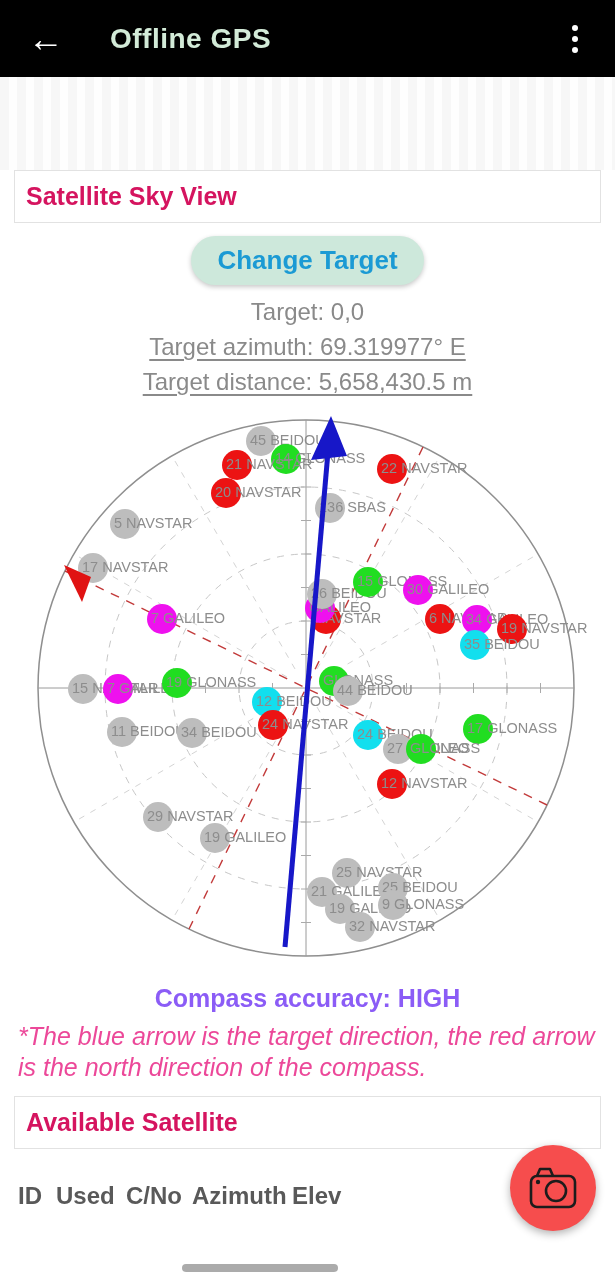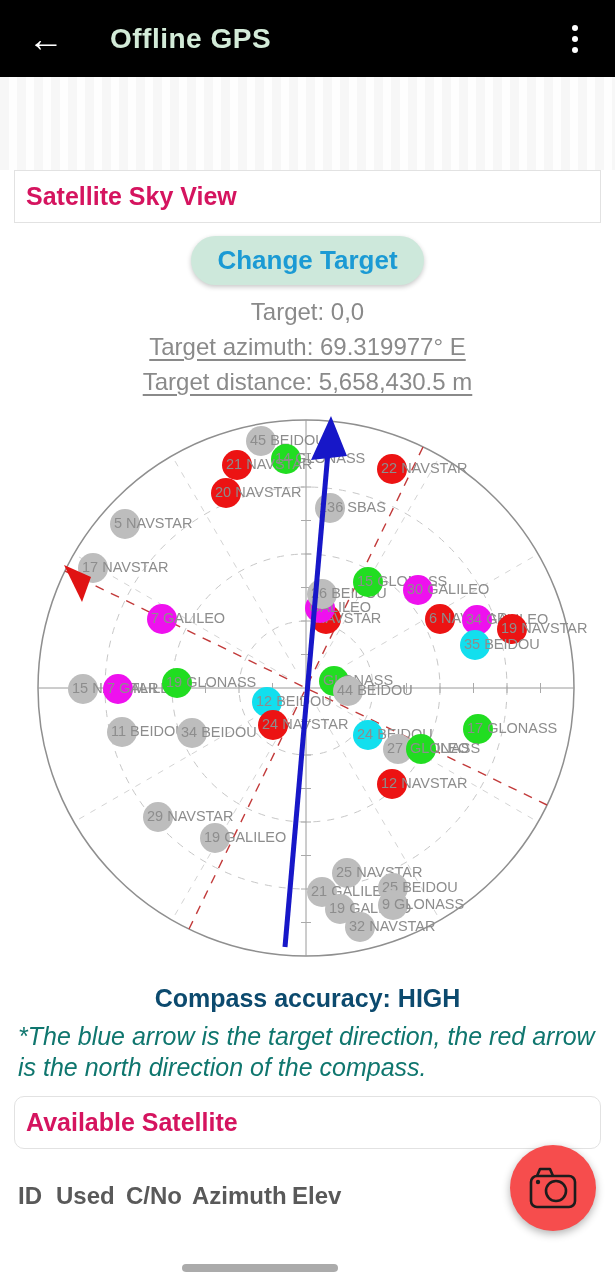--- a/index.html
+++ b/index.html
@@ -29,23 +29,23 @@
   .ulink{text-decoration:underline;text-underline-offset:4px;color:#8a8a8a;}
   
   .skyplot{position:relative;width:615px;height:560px;margin-top:3px;}
   .skyplot svg{position:absolute;left:0;top:0;}
   #sats{position:absolute;left:0;top:0;width:615px;height:560px;}
   .sat{position:absolute;width:30px;height:30px;}
   .sat .dot{position:absolute;left:0;top:0;width:30px;height:30px;border-radius:50%;}
   .sat .lbl{position:absolute;left:4px;top:6px;font-size:14.5px;line-height:17px;color:#8d8d8d;white-space:nowrap;}
   .arrows-layer{pointer-events:none;}
   
-  .compass-acc{text-align:center;color:#0c4a6e;font-size:25px;font-weight:bold;margin-top:22px;}
-  .note{margin:8px 18px 0 18px;color:#0f766e;font-size:25px;font-style:italic;line-height:31px;}
-  .card2{margin-top:13px;border-radius:10px;}
+  .compass-acc{text-align:center;color:#8b5cf6;font-size:25px;font-weight:bold;margin-top:22px;}
+  .note{margin:8px 18px 0 18px;color:#ec4899;font-size:25px;font-style:italic;line-height:31px;}
+  .card2{margin-top:13px;}
   
   .sat-table{padding:12px 0 0 18px;}
   .trow{display:flex;align-items:flex-start;margin-top:20px;}
   .trow .c{flex:0 0 auto;}
   .c-id{width:38px;}
   .c-used{width:70px;}
   .c-cno{width:66px;}
   .c-az{width:100px;}
   .c-elev{width:72px;}
   .c-gnss{width:160px;white-space:nowrap;overflow:hidden;}

